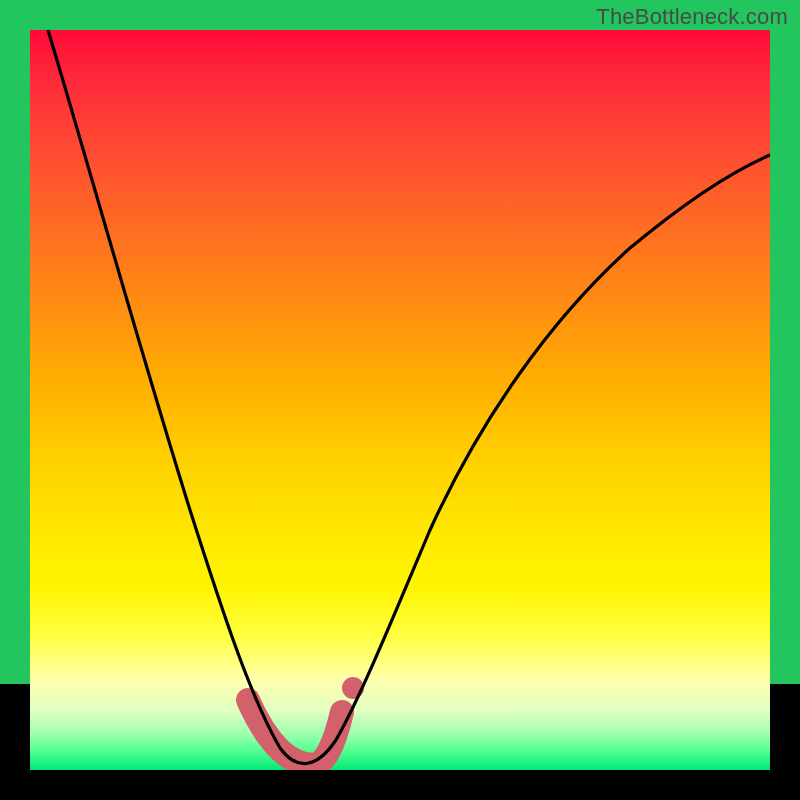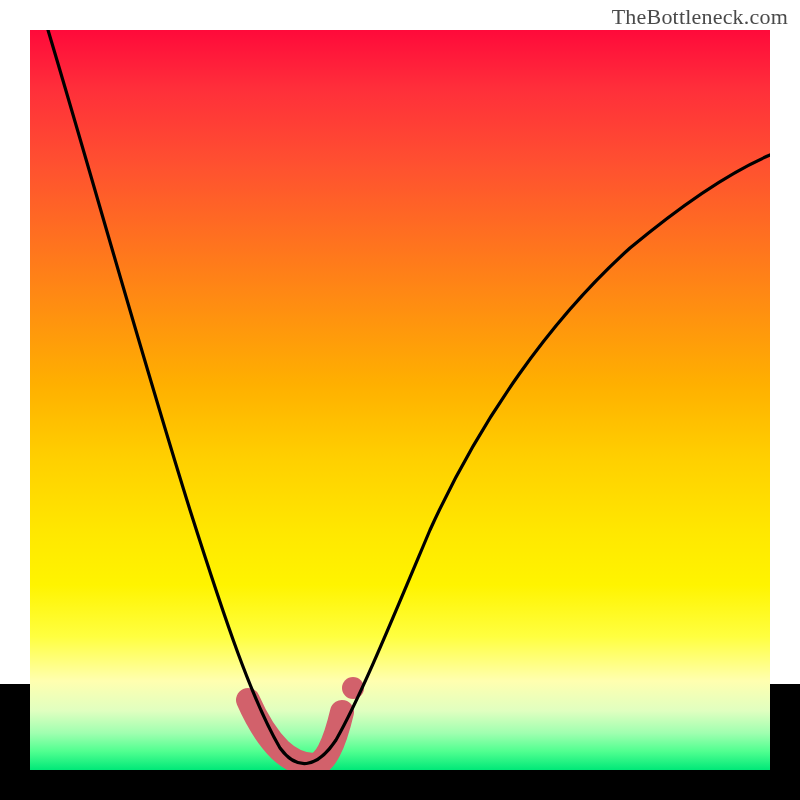--- a/index.html
+++ b/index.html
@@ -10,22 +10,21 @@
     height: 800px;
     overflow: hidden;
     font-family: Arial, sans-serif;
   }
   .frame {
     position: absolute;
     top: 0;
     left: 0;
     width: 800px;
     height: 684px;
-    background: #ffffff;
-    font-family: Liberation Serif, serif;
+    background: #22c55e;
   }
   .plot-area {
     position: absolute;
     top: 30px;
     left: 30px;
     width: 740px;
     height: 740px;
     background: linear-gradient(to bottom,
       #ff0a3a 0%,
       #ff2f3a 8%,

